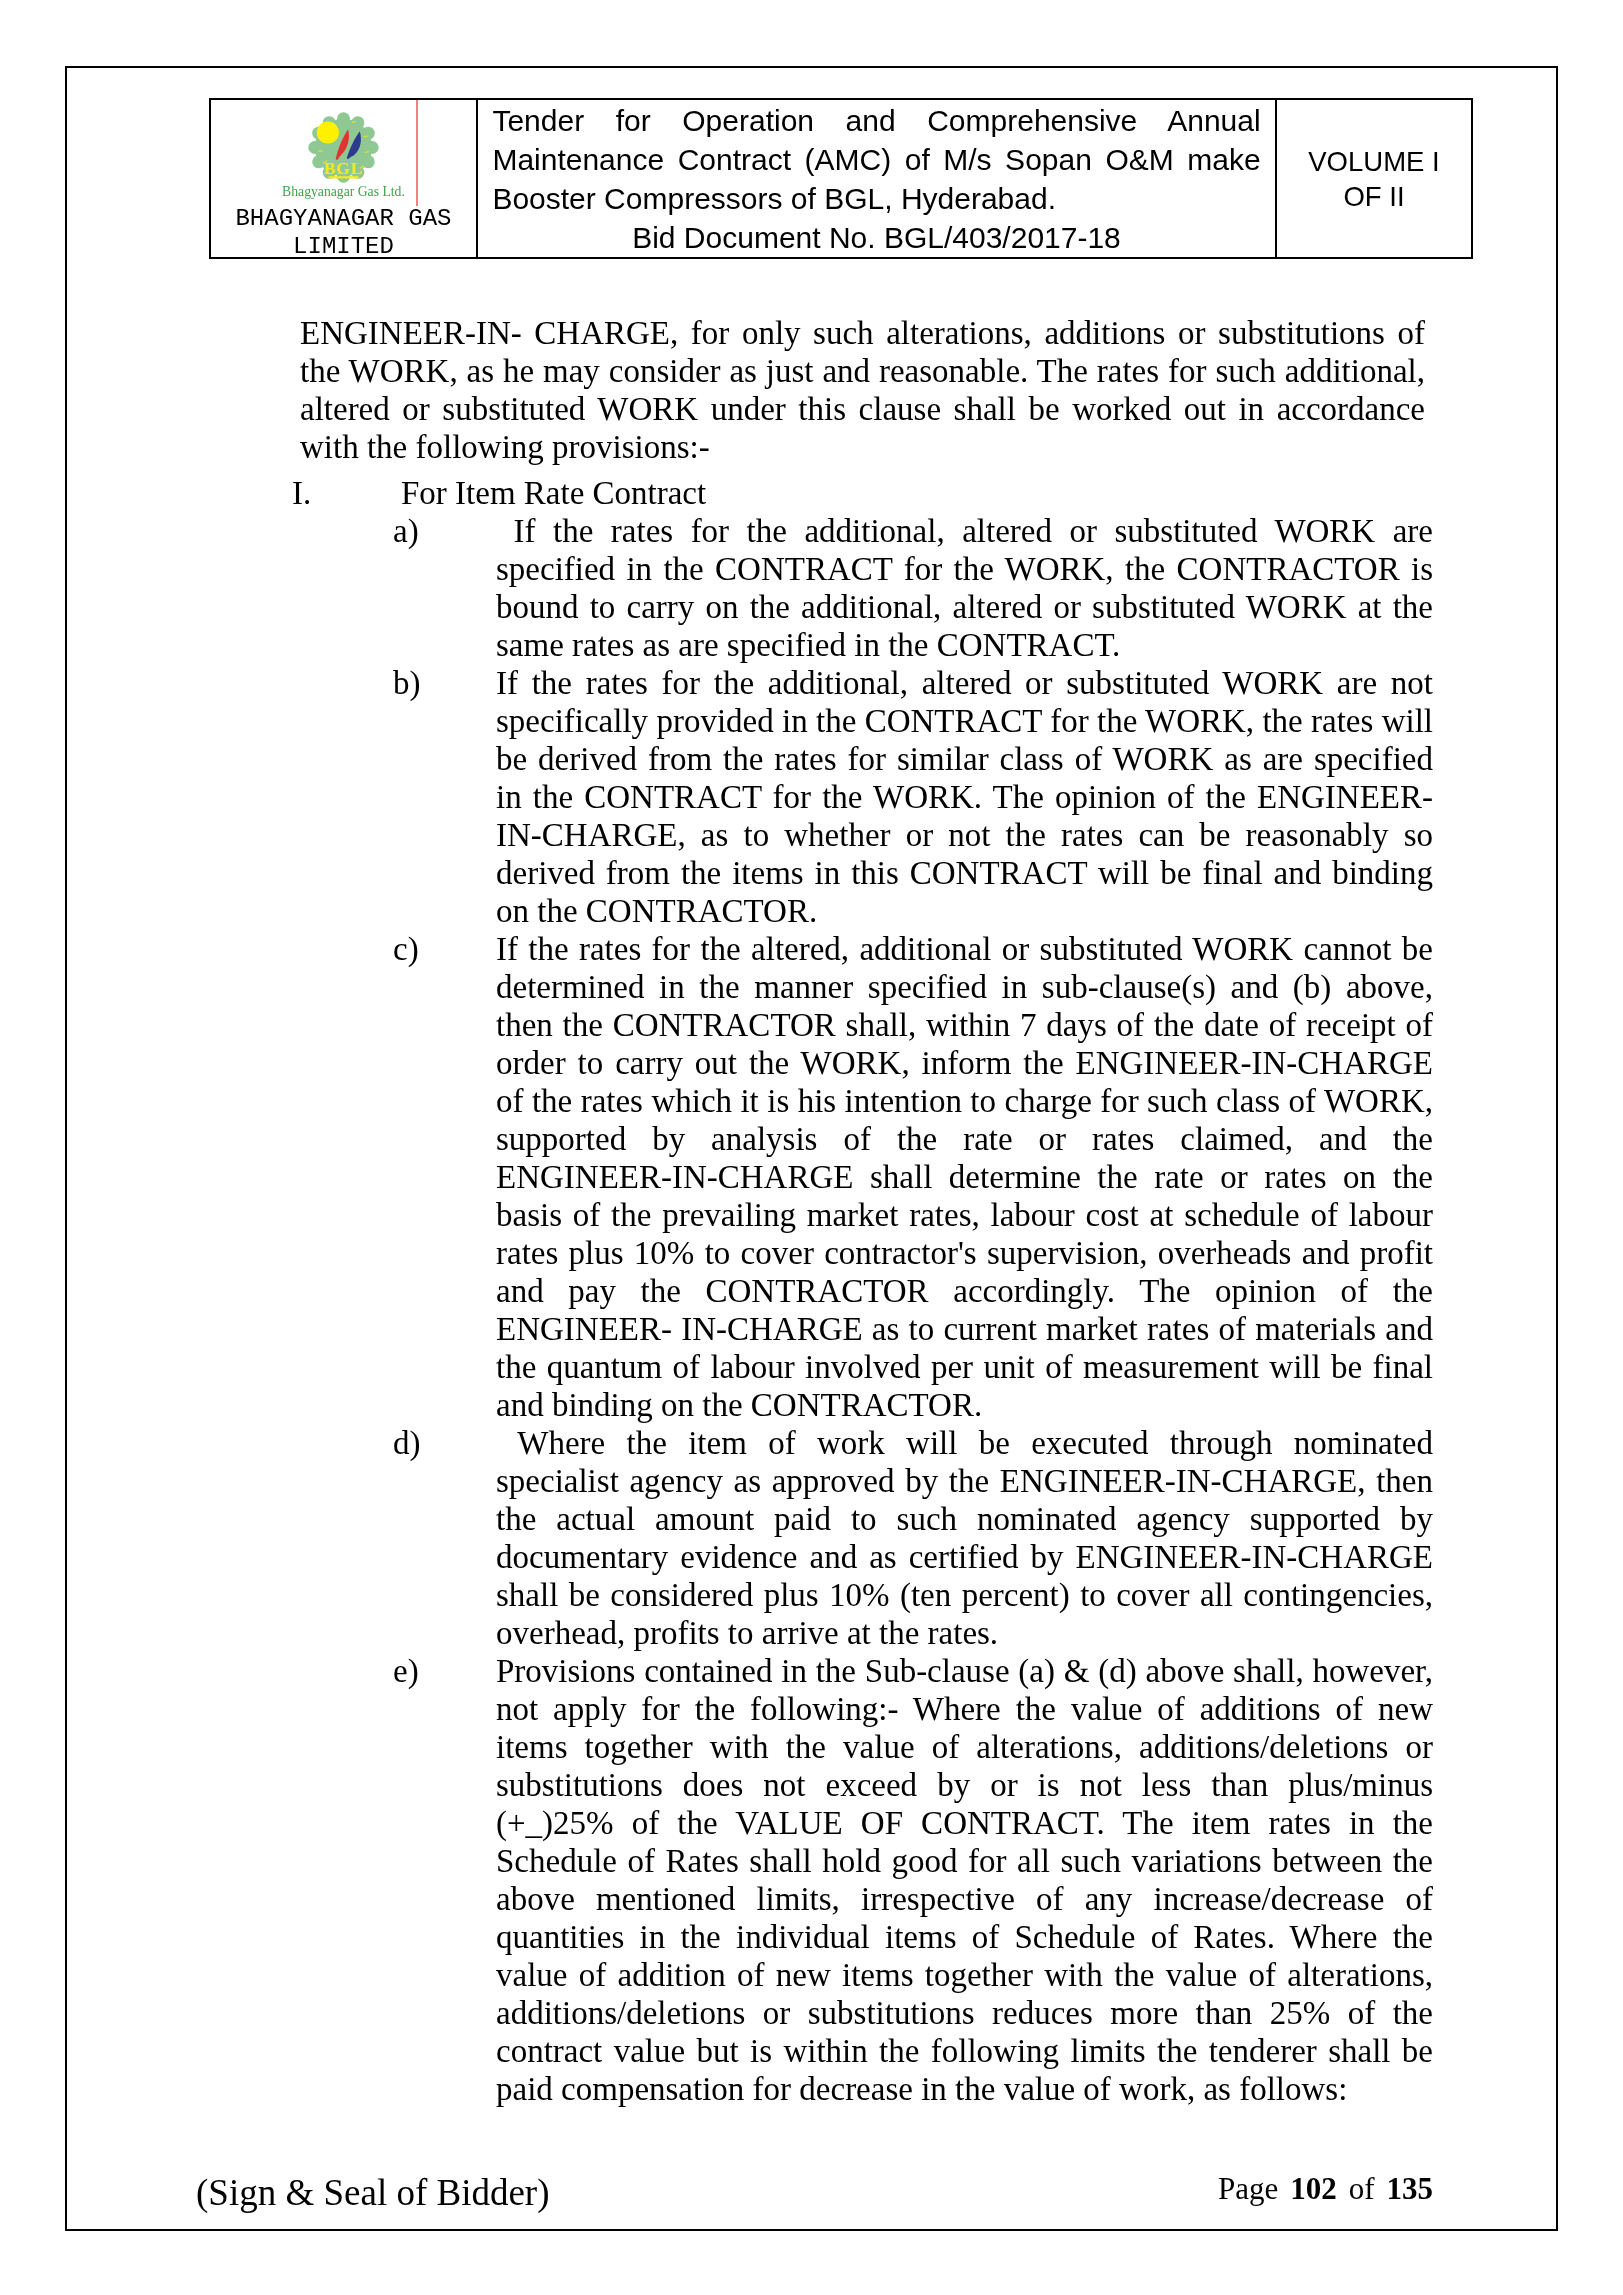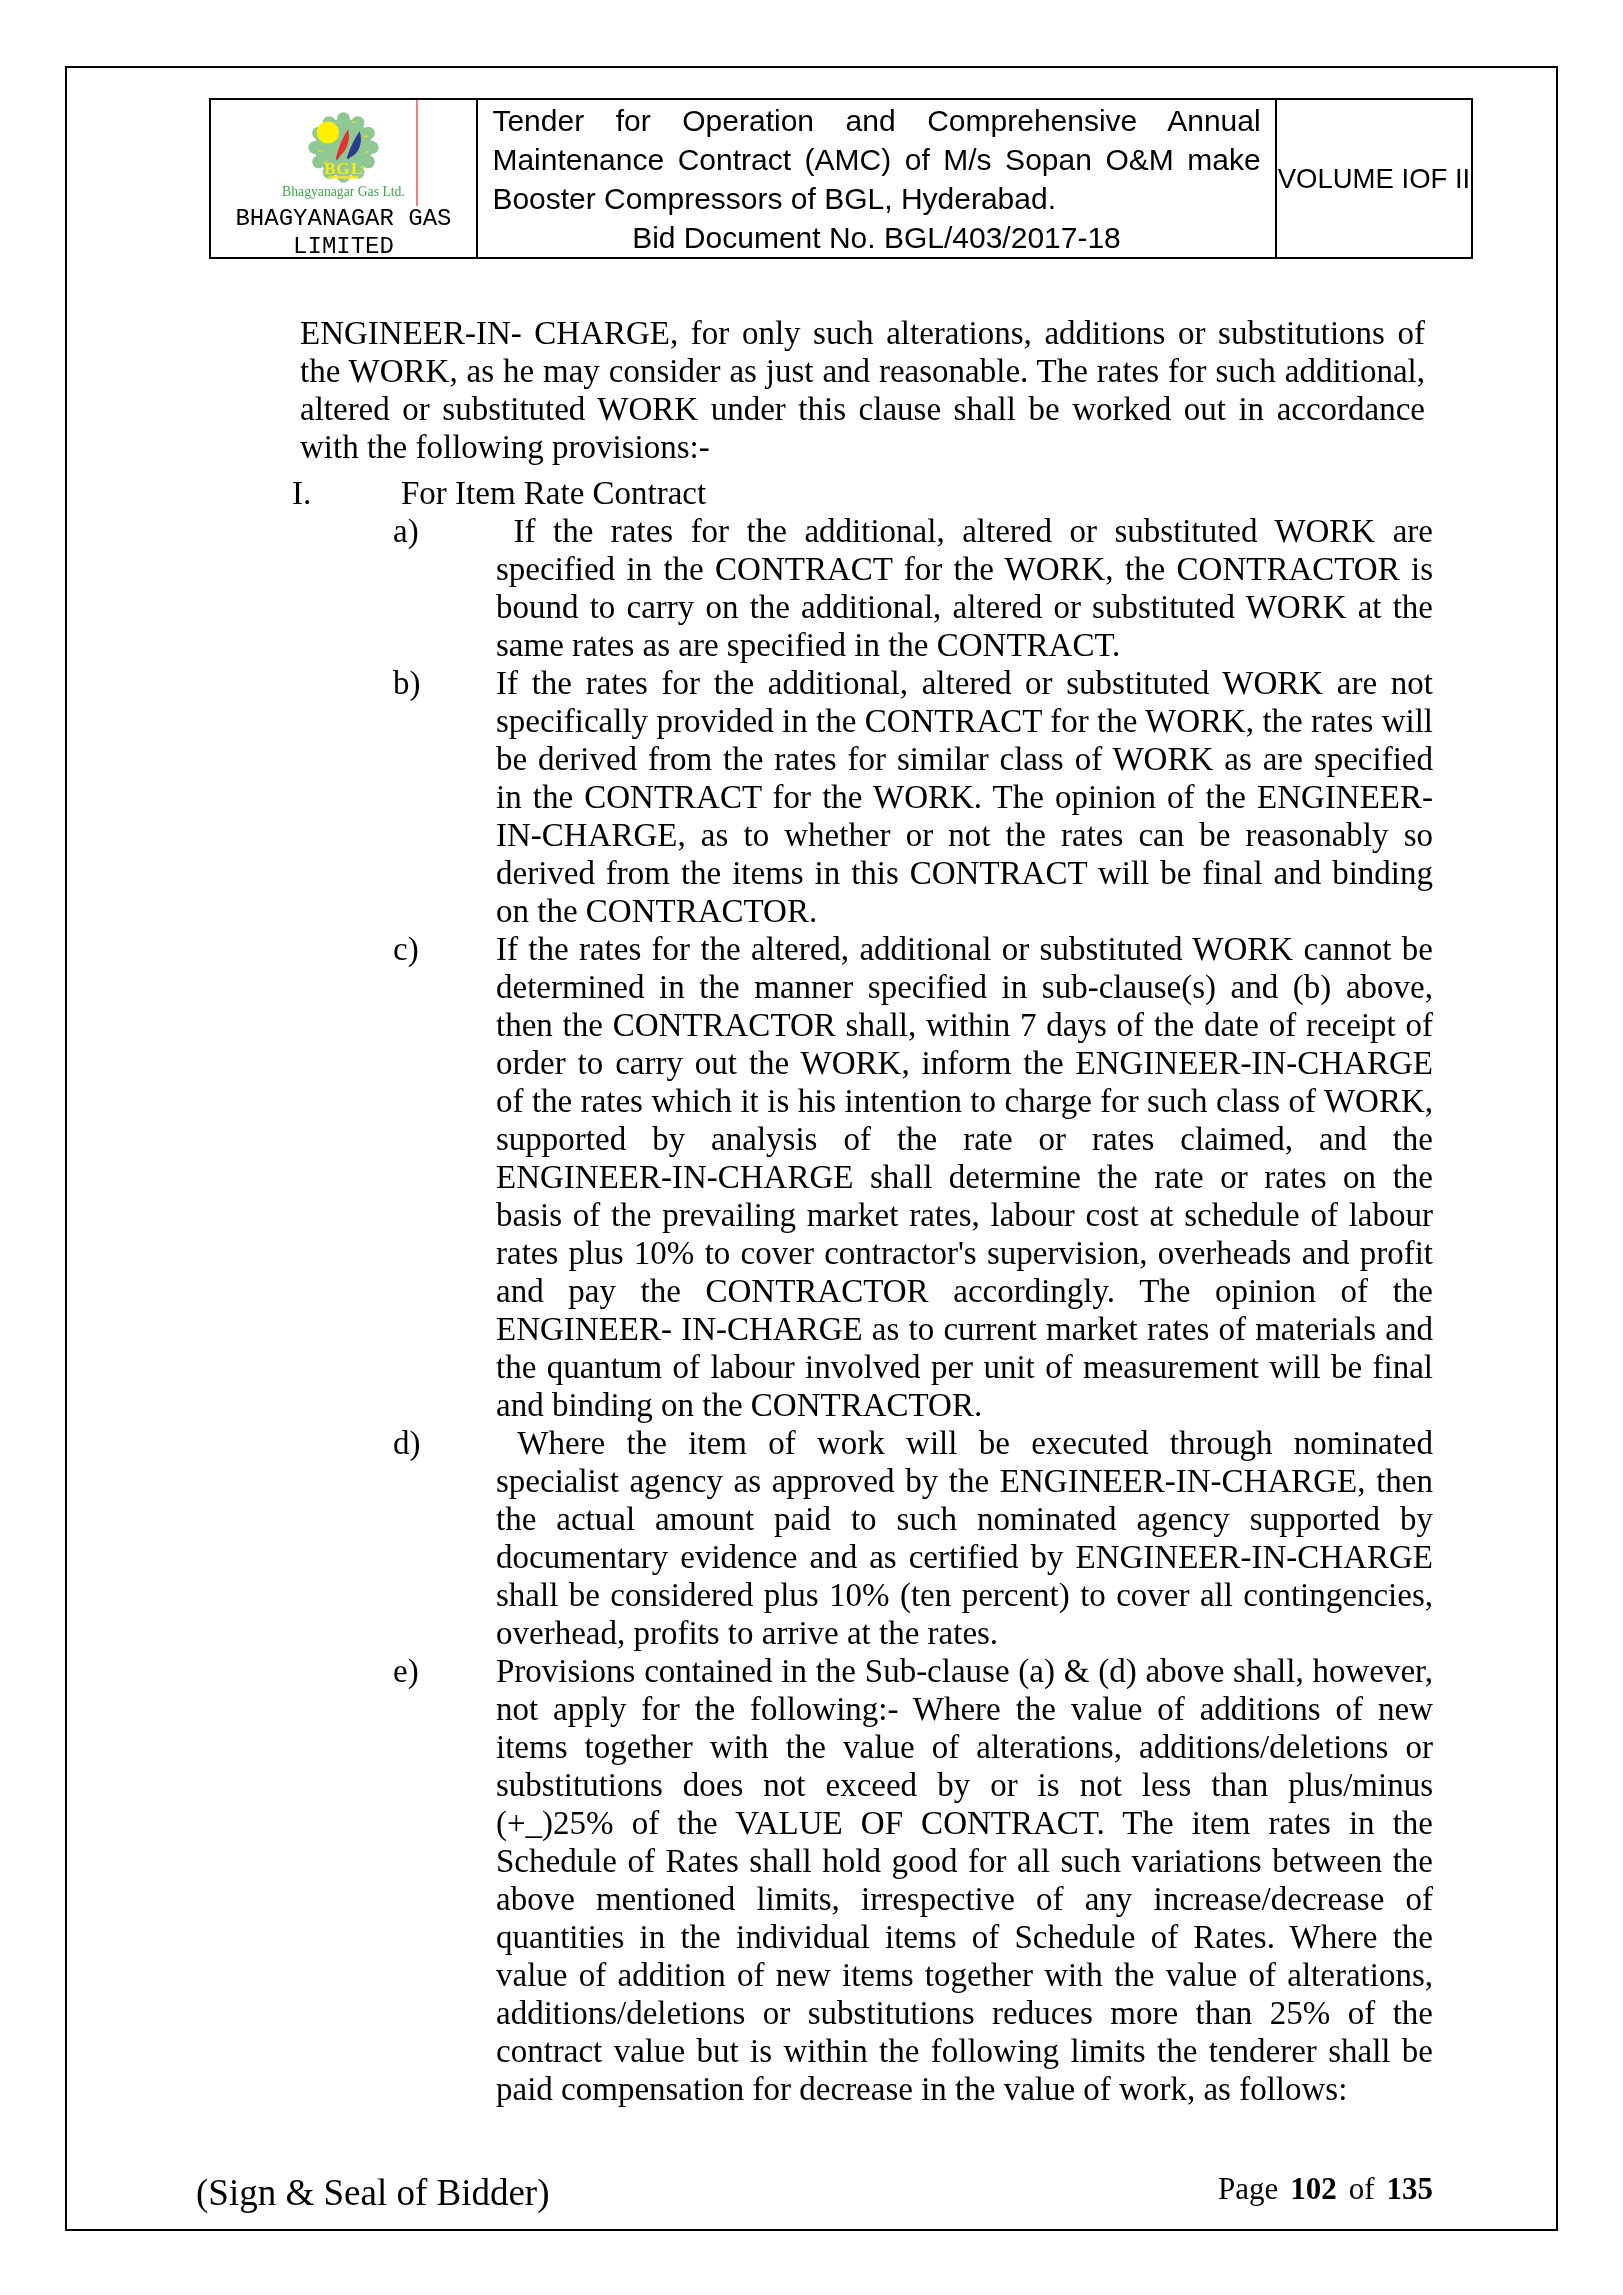--- a/index.html
+++ b/index.html
@@ -17,21 +17,21 @@
   .logo-art{position:absolute;left:90px;top:10.5px;}
   .logo-caption{position:absolute;left:0;top:84px;width:100%;text-align:center;
         color:#3fa34d;font-size:13.7px;font-weight:normal;font-family:"Liberation Serif",serif;}
   .company{position:absolute;left:0;top:105px;width:100%;text-align:center;
         font-family:Liberation Mono, monospace;font-size:24px;line-height:27.5px;}
   .cell-title{flex:1;border-left:2px solid #000;border-right:2px solid #000;
         padding:2.6px 14.4px;font-family:"Liberation Sans",sans-serif;
         display:flex;flex-direction:column;justify-content:center;}
   .title-main{font-size:30px;line-height:39px;text-align:justify;margin:0;}
   .title-sub{font-size:30px;line-height:39px;text-align:center;margin:0;}
-  .cell-volume{width:194px;flex:none;display:flex;flex-direction:row;align-items:center;
+  .cell-volume{width:194px;flex:none;display:flex;flex-direction:column;align-items:center;
         justify-content:center;font-family:"Liberation Sans",sans-serif;
         font-size:27.5px;line-height:35px;}
 
   
   .content{position:absolute;left:292px;top:306px;width:1141px;
         font-size:33px;line-height:38px;}
   .content p{margin:8px;}
   .intro{text-align:justify;}
   .section-row{display:flex;}
   .sec-num{width:109px;flex:none;}

